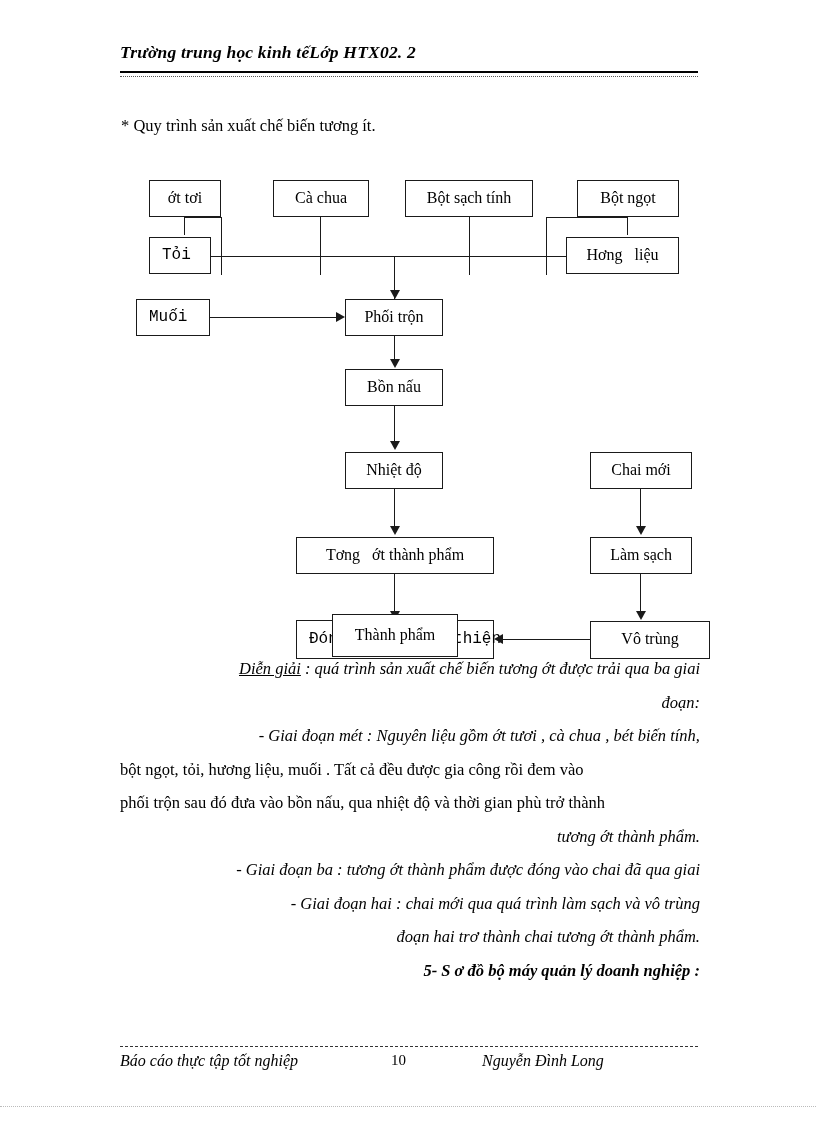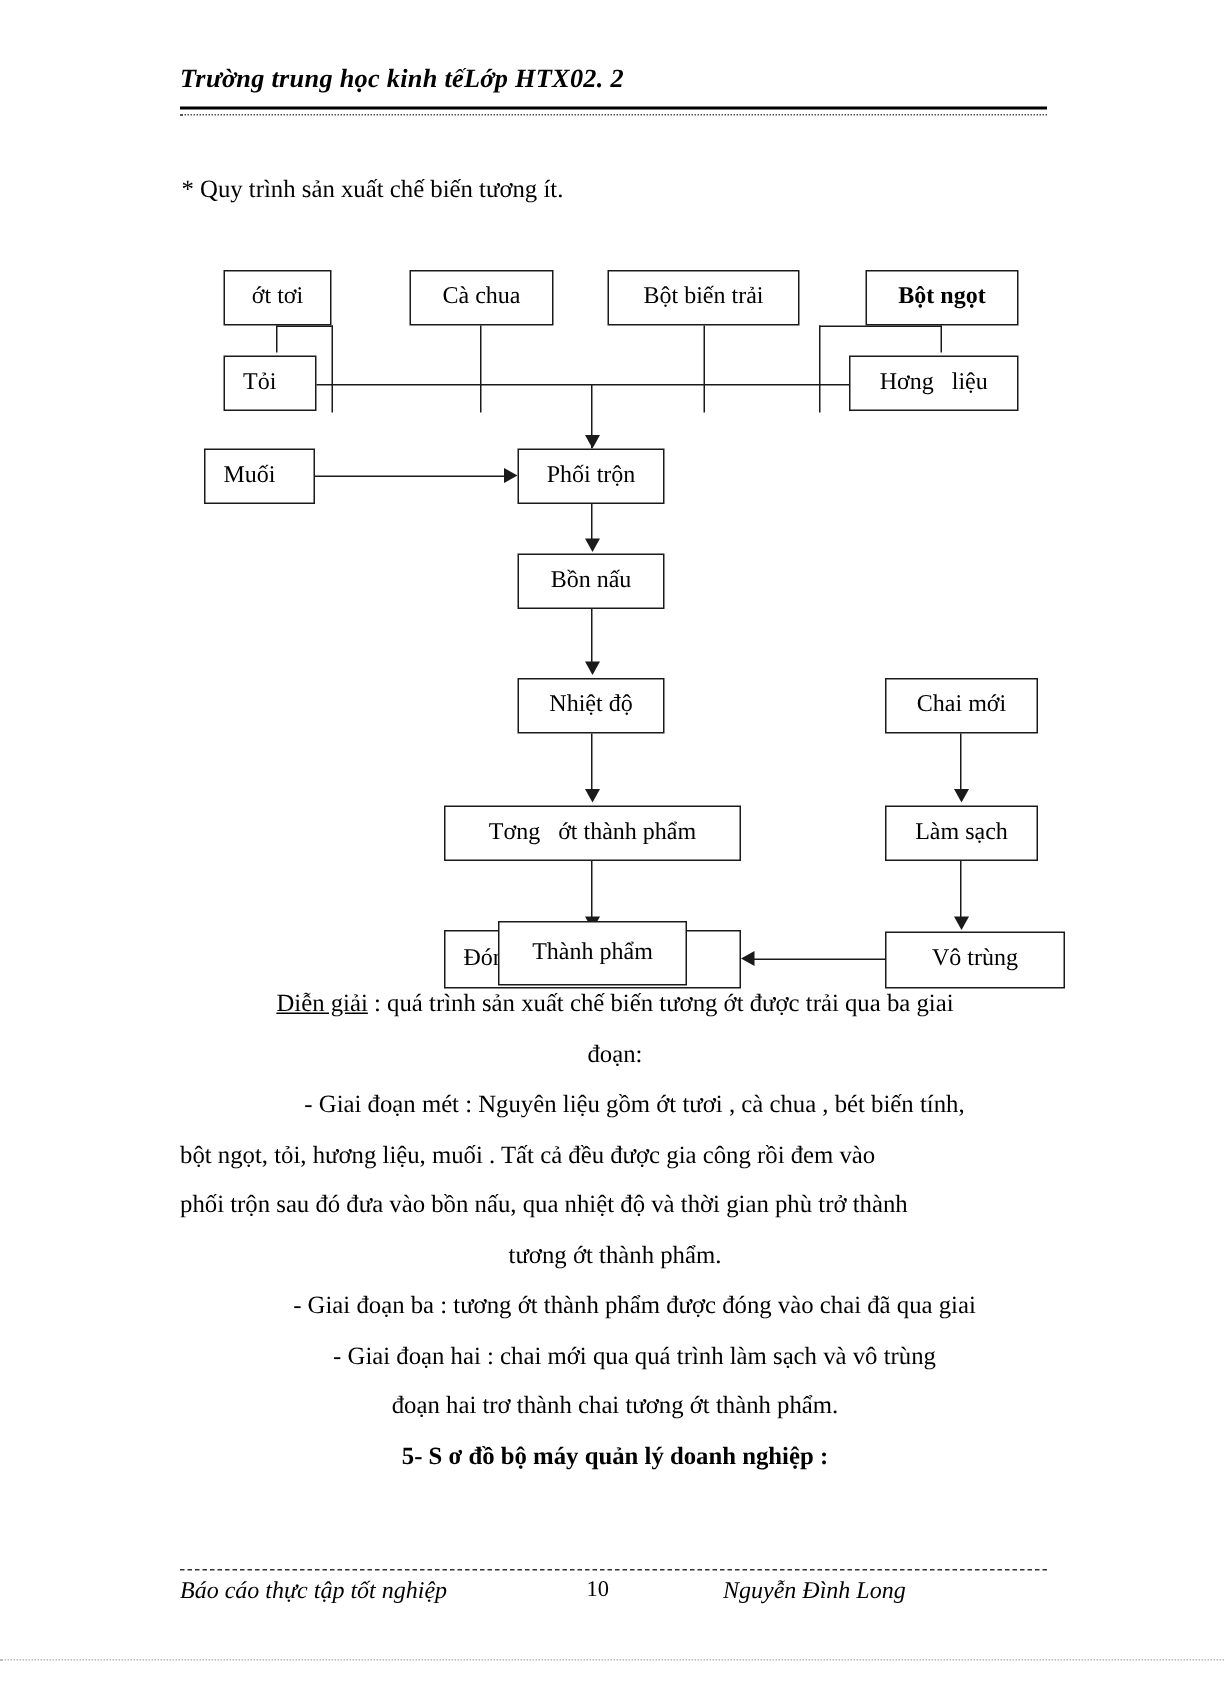--- a/index.html
+++ b/index.html
@@ -79,20 +79,21 @@
     align-items: center;
     justify-content: center;
     font-size: 16px;
     white-space: pre;
     line-height: 1;
     padding-bottom: 2px;
   }
   .node.left-align {
     justify-content: flex-start;
     padding-left: 12px;
+    font-family: Liberation Mono, monospace;
   }
   .line {
     position: absolute;
     background: #1a1a1a;
   }
   .vline { width: 1.4px; }
   .hline { height: 1.4px; }
 
   .arrow-down {
     position: absolute;
@@ -126,21 +127,21 @@
     top: 652px;
     width: 580px;
     font-size: 16.5px;
   }
   .body-text p {
     margin: 0;
     line-height: 33.5px;
     text-align: justify;
     text-justify: inter-word;
   }
-  .body-text p.nojust { text-align: center; }
+  .body-text p.nojust { text-align: right; font-style: italic; }
   .indent { display: inline-block; width: 26px; }
   .u { text-decoration: underline; }
   .bold { font-weight: bold; }
 
   
   .footer-rule {
     position: absolute;
     left: 120px;
     top: 1046px;
     width: 578px;
@@ -200,23 +201,23 @@
 
   <div class="diagram">
 
     <div class="node" style="left:149px; top:180px; width:72px; height:37px;">
       <span>ớt tơi</span>
     </div>
     <div class="node" style="left:273px; top:180px; width:96px; height:37px;">
       <span>Cà chua</span>
     </div>
     <div class="node" style="left:405px; top:180px; width:128px; height:37px;">
-      <span>Bột biến trải</span>
-    </div>
-    <div class="node" style="left:577px; top:180px; width:102px; height:37px;font-weight:bold;">
+      <span>Bột sạch tính</span>
+    </div>
+    <div class="node" style="left:577px; top:180px; width:102px; height:37px;">
       <span>Bột ngọt</span>
     </div>
 
     <div class="node left-align" style="left:149px; top:237px; width:62px; height:37px;">
       <span>Tỏi</span>
     </div>
     <div class="node" style="left:566px; top:237px; width:113px; height:37px;">
       <span>Hơng   liệu</span>
     </div>
 

